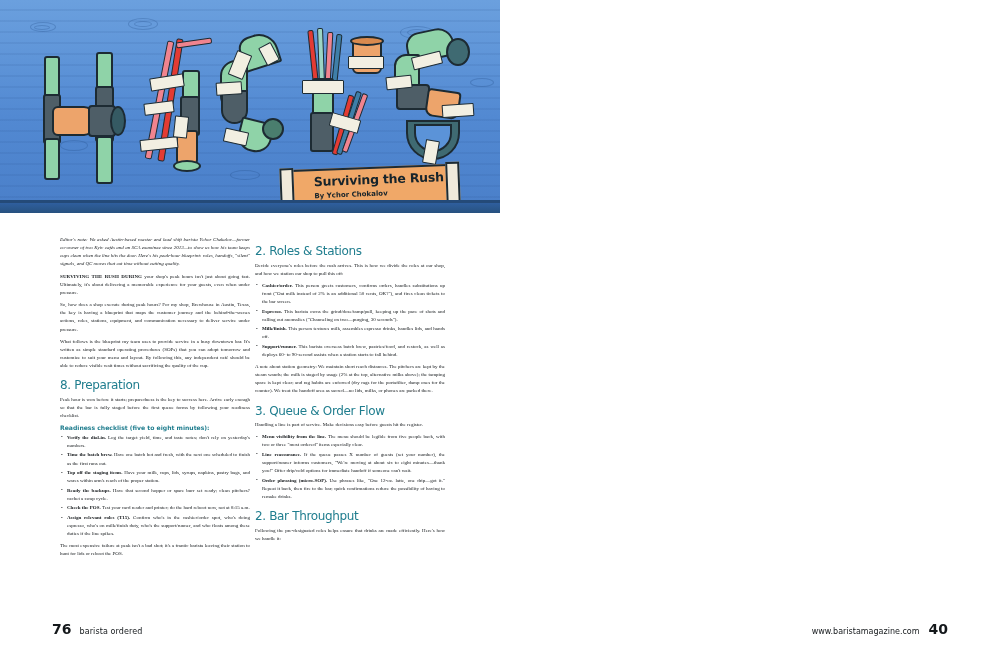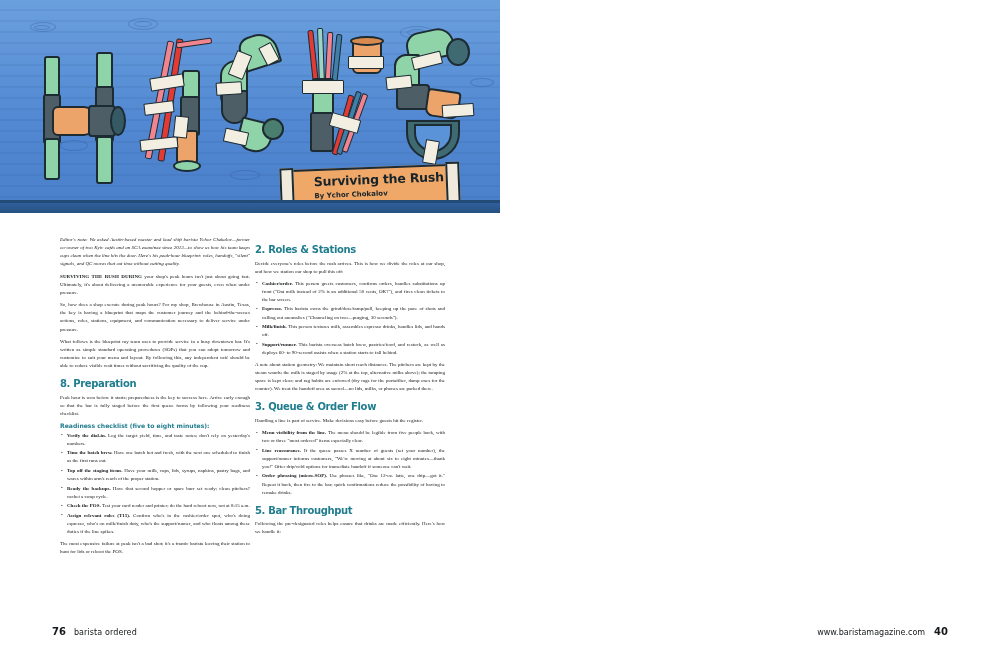--- a/index.html
+++ b/index.html
@@ -127,22 +127,22 @@
   }
 
   p.body { margin-bottom: 4px; text-align: justify; }
   p.body .dropcaps {
     font-weight: 700;
     letter-spacing: 0.1px;
   }
 
   h2.sect {
     font-family: "DejaVu Sans", sans-serif;
-    font-weight: 700;
-    font-size: 10px;
+    font-weight: 400;
+    font-size: 12px;
     color: #1f7d8e;
     letter-spacing: -0.35px;
     margin: 9px 0 4px 0;
     line-height: 1.05;
     text-align: left;
   }
 
   h3.sub {
     font-family: "DejaVu Sans", sans-serif;
     font-weight: 700;
@@ -167,21 +167,21 @@
   }
   .lead { font-weight: 700; }
 
   
   .footer-left {
     position: absolute; left: 52px; bottom: 10px;
     display:flex; align-items:baseline; gap:8px;
   }
   .folio {
     font-family: "DejaVu Sans", sans-serif;
-    font-weight: 700; font-size: 10px; color:#14181b;
+    font-weight: 700; font-size: 14px; color:#14181b;
   }
   .mast {
     font-family: "DejaVu Sans", sans-serif;
     font-size: 8px; color:#14181b; letter-spacing:0.1px;
   }
   .footer-right {
     position: absolute; right: 52px; bottom: 10px;
     display:flex; align-items:baseline; gap:9px;
   }
   .site {
@@ -323,21 +323,21 @@
       <p class="body">A note about station geometry: We maintain short reach distances. The pitchers are kept by the steam wands; the milk is staged by usage (2% at the top, alternative milks above); the tamping space is kept clear; and rag habits are enforced (dry rags for the portafilter, damp ones for the counter). We treat the handoff area as sacred—no lids, milks, or phones are parked there.</p>
 
       <h2 class="sect">3. Queue &amp; Order Flow</h2>
       <p class="body">Handling a line is part of service. Make decisions easy before guests hit the register.</p>
       <ul class="bul">
         <li><span class="lead">Menu visibility from the line.</span> <span>The menu should be legible from five people back, with two or three "most ordered" items especially clear.</span></li>
         <li><span class="lead">Line reassurance.</span> <span>If the queue passes X number of guests (set your number), the support/runner informs customers, "We're moving at about six to eight minutes—thank you!" Offer drip/cold options for immediate handoff if someone can't wait.</span></li>
         <li><span class="lead">Order phrasing (micro-SOP).</span> <span>Use phrases like, "One 12-oz. latte, one drip—got it." Repeat it back, then fire to the bar; quick confirmations reduce the possibility of having to remake drinks.</span></li>
       </ul>
 
-      <h2 class="sect">5. Bar Throughput</h2>
+      <h2 class="sect">2. Bar Throughput</h2>
       <p class="body">Following the pre-designated roles helps ensure that drinks are made efficiently. Here's how we handle it:</p>
     </div>
 
     <div class="footer-left">
       <span class="folio">76</span>
       <span class="mast">barista ordered</span>
     </div>
   </div>
 
   <div class="page-half right-page">

